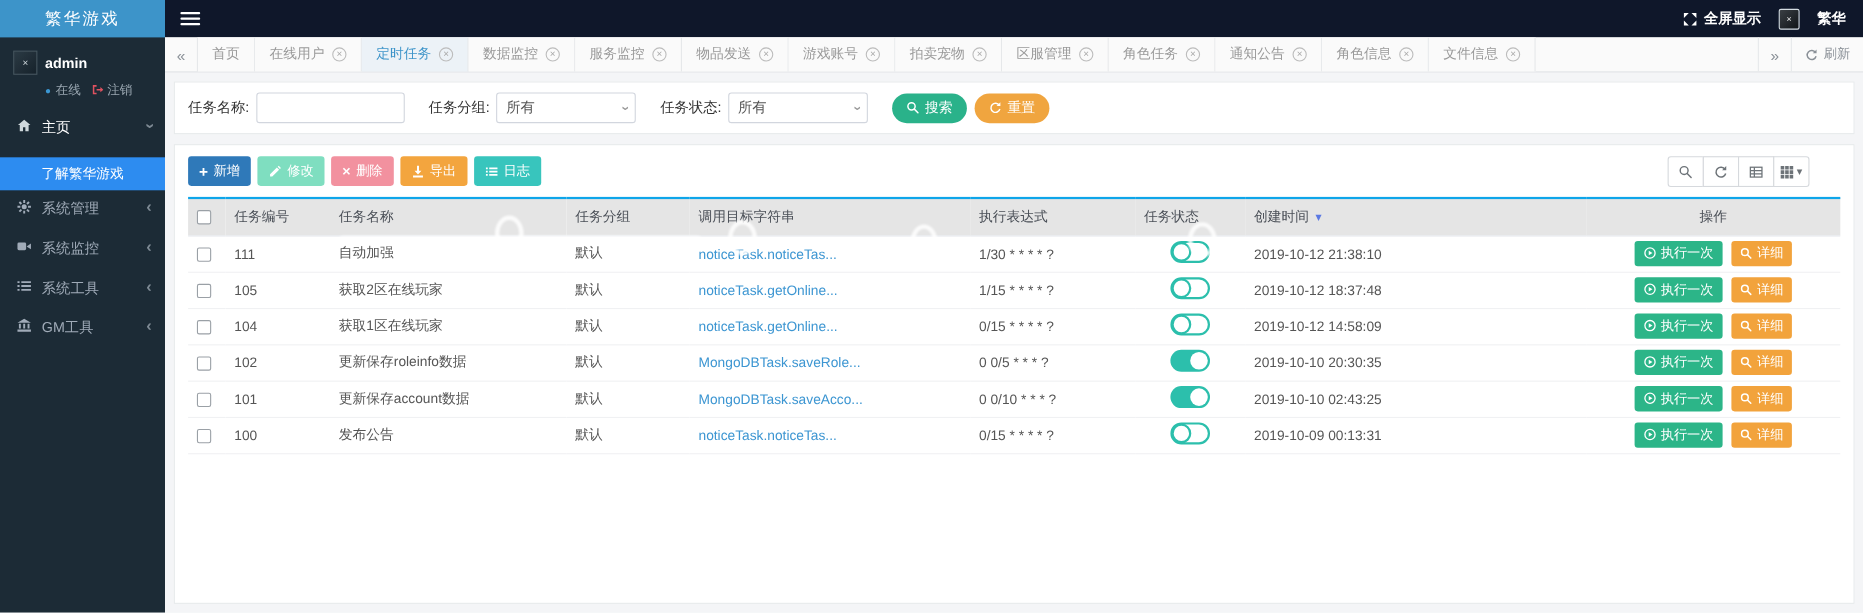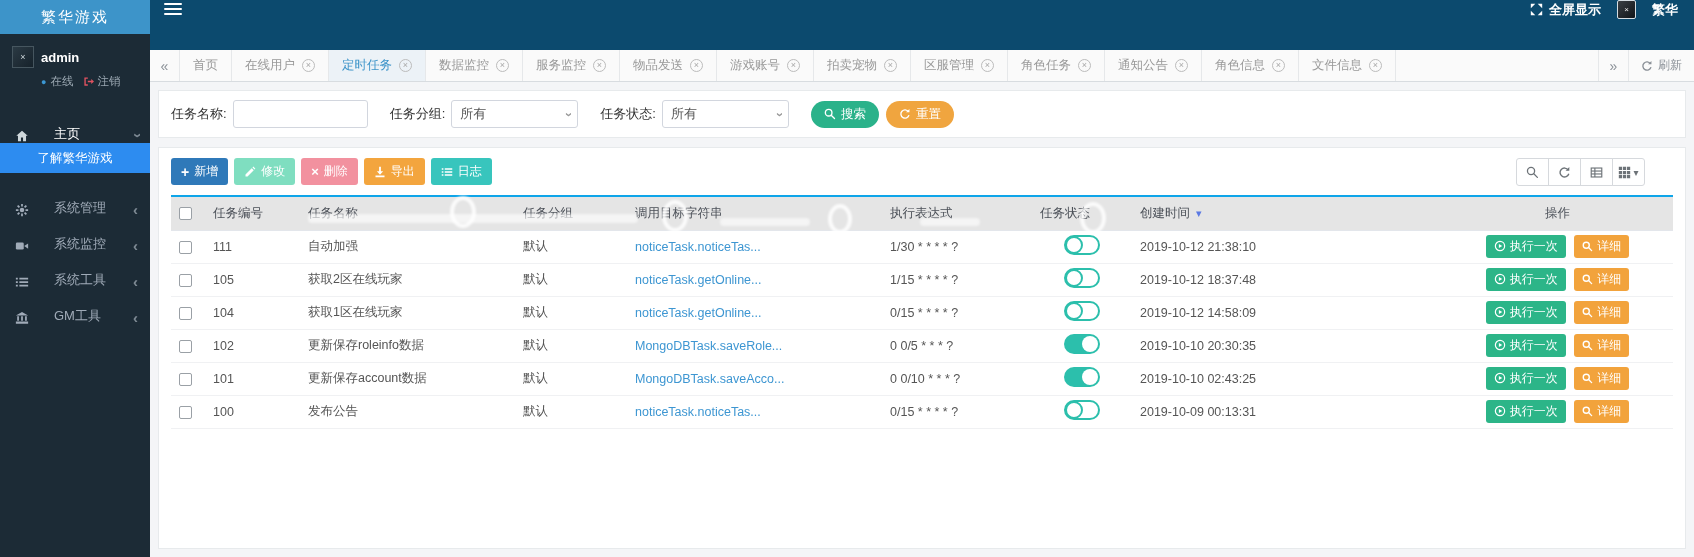--- a/index.html
+++ b/index.html
@@ -13,33 +13,33 @@
           display: flex; align-items: center; justify-content: center; }
   .user-panel { padding: 12px 10px 14px 12px; }
   .user-row1 { display: flex; align-items: center; gap: 7px; }
   .avatar { width: 22px; height: 22px; background: linear-gradient(135deg,#2b3a44,#16222b); border: 1px solid #46565f;
             color: #cfd8dc; font-size: 9px; display: flex; align-items: center; justify-content: center; }
   .user-name { color: #fff; font-size: 13px; font-weight: bold; }
   .user-row2 { display: flex; align-items: center; gap: 4px; margin-top: 6px; padding-left: 29px; font-size: 11.5px; color: #9aa7b1; }
   .online-dot { color: #3b97d3; font-size: 9px; }
   .logout { display: inline-flex; align-items: center; gap: 3px; color: #9aa7b1; margin-left: 6px; cursor: pointer; }
   .menu { flex: 1; margin-top: 4px; }
-  .menu-item { height: 36px; display: flex; align-items: flex-end; gap: 24px; padding: 0 12px 0 14px;
+  .menu-item { height: 36px; display: flex; align-items: flex-start; gap: 8px; padding: 0 12px 0 14px;
                color: #a0abb8; font-size: 13px; cursor: pointer; }
   .menu-item.open { color: #fff; }
   .menu-item .mi-icon { width: 16px; display: inline-flex; justify-content: center; }
   .menu-item .mi-label { flex: 1; }
   .chev { color: #7e8a94; font-size: 15px; font-weight: bold; line-height: 1; }
   .chev.down { transform: rotate(-90deg); }
   .submenu-item { height: 30px; background: #2d8cf0; color: #fff; font-size: 12.5px;
                   display: flex; align-items: center; justify-content: center; cursor: pointer; }
 
   
   .main { flex: 1; display: flex; flex-direction: column; min-width: 0; }
-  .topbar { height: 50px; background: #0c4a6e; display: flex; align-items: flex-start; padding: 0 16px 0 14px; flex-shrink: 0; }
+  .topbar { height: 34px; background: #0f172a; display: flex; align-items: center; padding: 0 16px 0 14px; flex-shrink: 0; }
   .hamburger { width: 18px; cursor: pointer; }
   .hamburger i { display: block; height: 2px; background: #fff; margin: 3px 0; border-radius: 1px; }
   .topbar-right { margin-left: auto; display: flex; align-items: center; gap: 16px; color: #fff; font-size: 13px; font-weight: bold; }
   .fullscreen-btn { display: inline-flex; align-items: center; gap: 6px; cursor: pointer; }
   .topbar-avatar { width: 19px; height: 19px; border-radius: 2px; background: linear-gradient(135deg,#3a3f44,#101418);
                    border: 1px solid #d5dde2; color: #eee; font-size: 8px; font-weight: normal;
                    display: flex; align-items: center; justify-content: center; }
 
   
   .tabbar { height: 32px; background: #fafafa; border-bottom: 1px solid #d8dce0; display: flex; align-items: stretch; flex-shrink: 0; }

